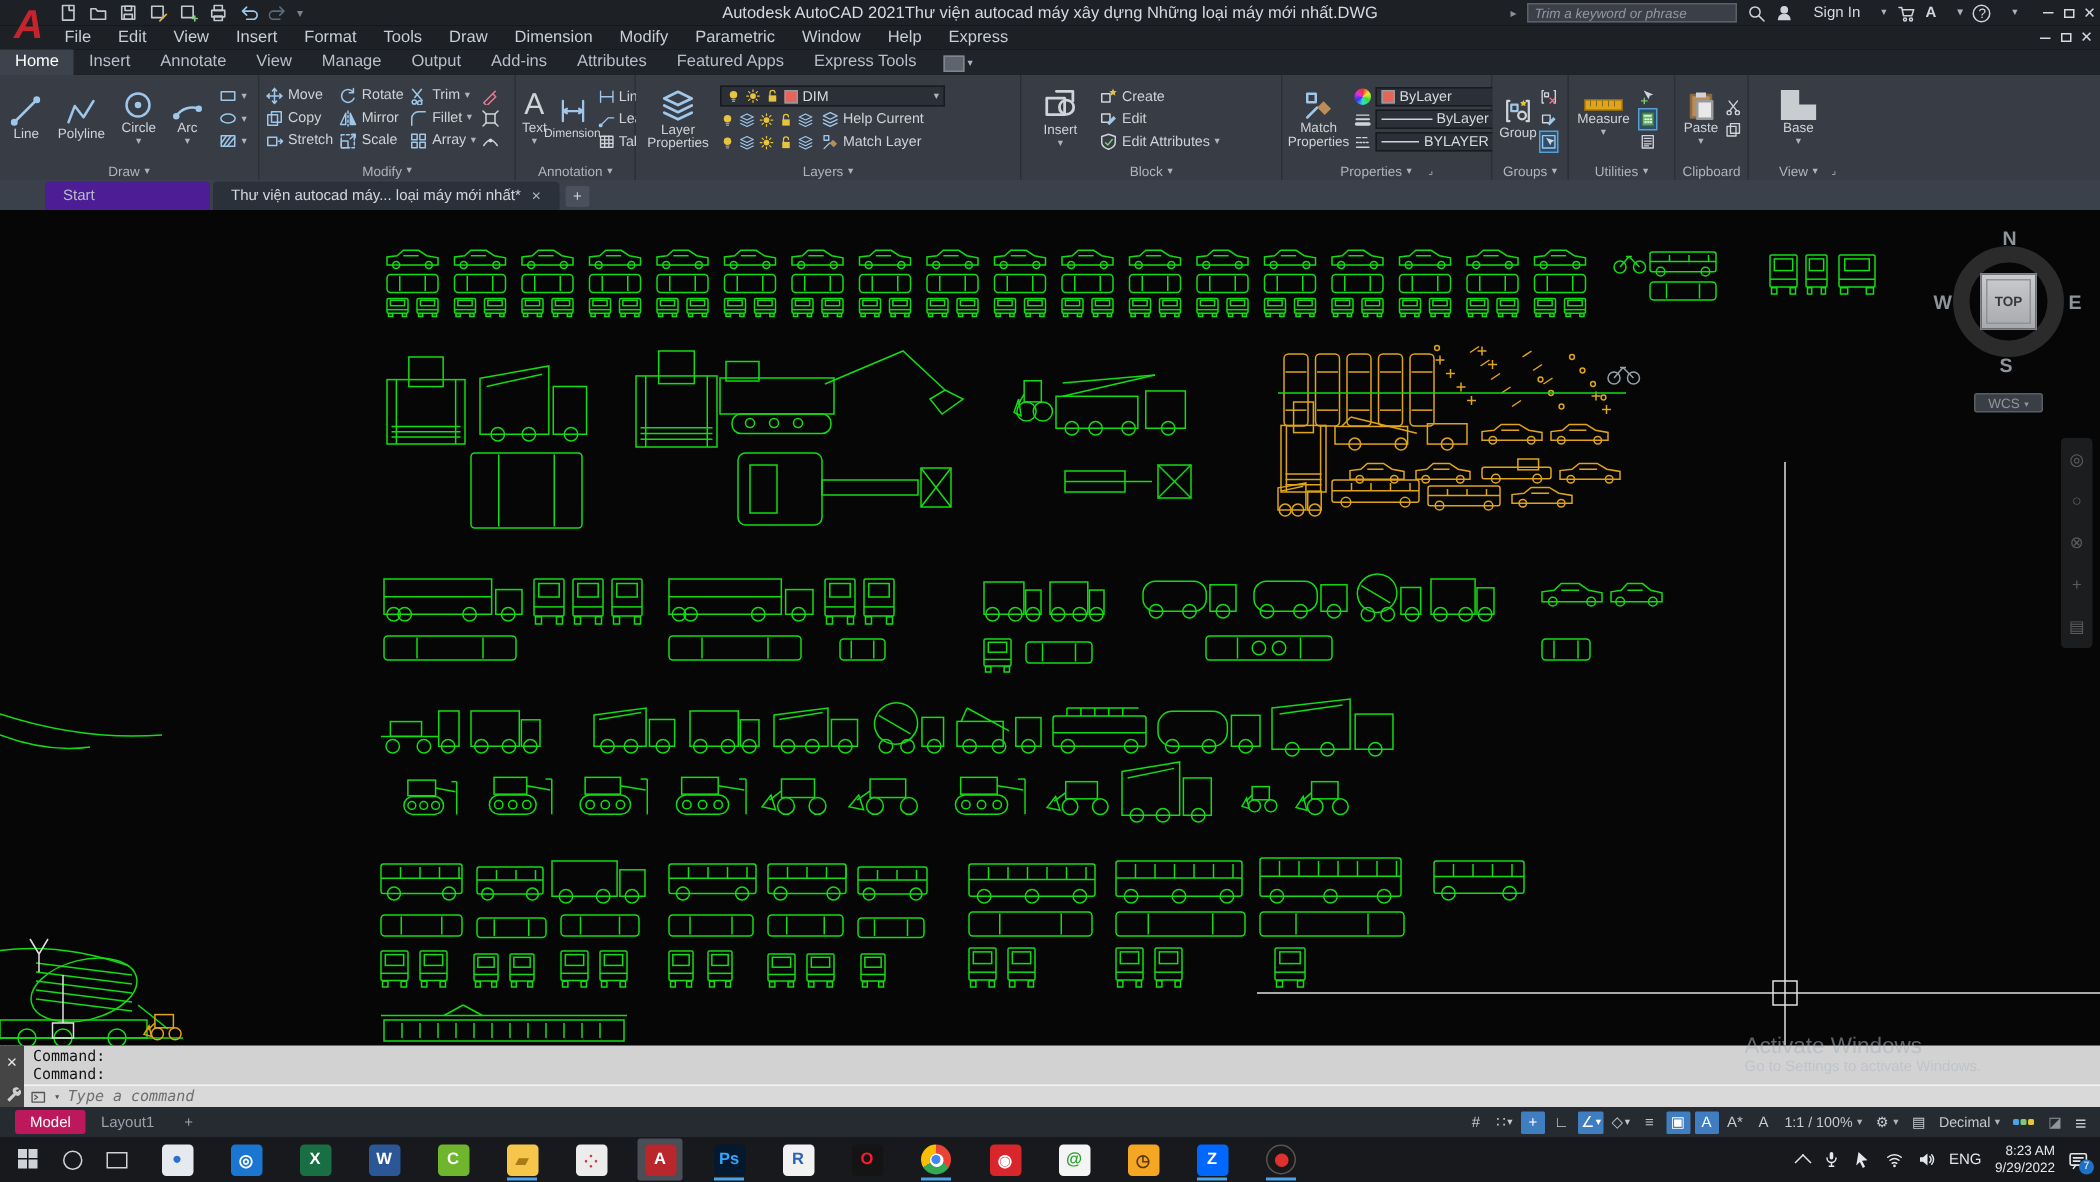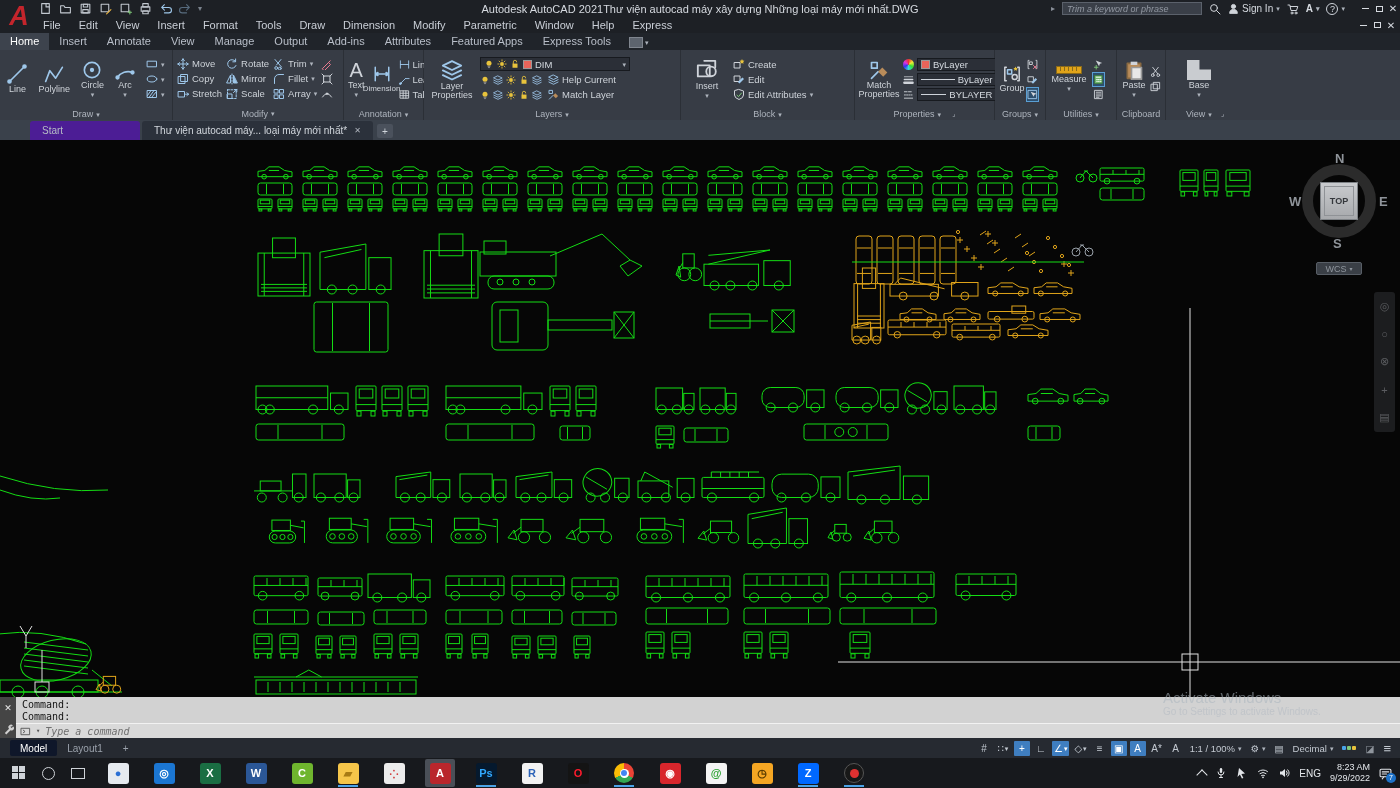--- a/index.html
+++ b/index.html
@@ -16,21 +16,21 @@
   #status{position:absolute;left:0;top:738px;width:1400px;height:20px;background:#262a31;display:flex;align-items:center}
   #taskbar{position:absolute;left:0;top:758px;width:1400px;height:30px;background:#17191d;display:flex;align-items:center}
   
   #acadlogo{position:absolute;left:4px;top:-2px;width:30px;height:36px;color:#c4252c;font-weight:bold;font-size:27px;line-height:36px;text-align:center;font-style:italic;z-index:5}
   .qat{display:flex;align-items:center;gap:5px;margin-left:38px;color:#c2c8d0}
   .qat .qi{width:15px;height:15px;display:flex;align-items:center;justify-content:center}
   .qsep{color:#7a828c;font-size:8px}
   #titlectr{position:absolute;left:0;right:0;top:0;height:17px;display:flex;align-items:center;justify-content:center;gap:0;font-size:11px;color:#d6dae0;pointer-events:none}
   #titlebar .right{position:absolute;right:0;top:0;height:17px;display:flex;align-items:center;gap:7px}
   #searchbox{width:140px;height:13px;background:#3a3f48;border:1px solid #5b616b;color:#9298a2;font-size:9px;font-style:italic;padding:0 4px;display:flex;align-items:center}
-  .tbtn{display:flex;align-items:center;gap:3px;font-size:10px;color:#d6dae0}
+  .tbtn{display:flex;align-items:center;gap:14px;font-size:10px;color:#d6dae0}
   .helpchip{width:12px;height:12px;border-radius:50%;border:1px solid #cdd2d9;font-size:9px;display:flex;align-items:center;justify-content:center}
   .winbtns{display:flex;align-items:center;gap:0;margin-left:6px}
   .wb{width:14px;height:13px;display:flex;align-items:center;justify-content:center;color:#d6dae0;font-size:10px}
   .wb .mini{display:block;width:7px;height:1px;background:#d6dae0}
   .wb .rest{display:block;width:7px;height:6px;border:1px solid #d6dae0}
   
   #menubar .mi{padding:0 9px}
   #menubar .right{margin-left:auto;display:flex;margin-right:2px}
   
   .rtab{padding:2px 10px 3px;height:17px;display:flex;align-items:center}
@@ -72,21 +72,21 @@
   #watermark{position:absolute;left:1163px;top:689px;z-index:40;pointer-events:none;color:rgba(170,180,190,.55)}
   #watermark .l1{font-size:15px}
   #watermark .l2{font-size:10px;color:rgba(170,180,190,.45)}
   
   #cmdstrip{position:absolute;left:0;top:0;width:16px;height:41px;background:#454545;display:flex;flex-direction:column;align-items:center;justify-content:space-between;padding:3px 0;color:#e8e8e8}
   #cmdhist{margin-left:16px;padding:2px 0 0 6px;font-family:"DejaVu Sans Mono",monospace;font-size:10px;color:#141414;line-height:12px}
   #cmdinput{margin-left:16px;height:15px;border-top:1px solid #f2f2f2;background:#d9d9d9;display:flex;align-items:center;gap:5px;padding-left:4px;font-family:"DejaVu Sans Mono",monospace;font-size:10px;color:#6e6e6e;font-style:italic}
   #cmdgrip{position:absolute;left:0;top:0;width:16px;height:5px;background:repeating-linear-gradient(90deg,#9a9a9a 0 1px,transparent 1px 3px)}
   
   .stab{height:16px;padding:0 10px;display:flex;align-items:center;font-size:10px;color:#9aa1ab;border-radius:2px}
-  .stab.active{background:#0f172a;color:#fff}
+  .stab.active{background:#be185d;color:#fff}
   #sicons{margin-left:auto;display:flex;align-items:center;gap:3px;margin-right:6px}
   .sic{min-width:16px;height:15px;padding:0 2px;display:flex;align-items:center;justify-content:center;font-size:10px;color:#c3c9d1;border-radius:1px;gap:1px}
   .sic.on{background:#3f7ec0;color:#fff}
   .sic .car{color:inherit}
   .stxt{font-size:9.5px;color:#c3c9d1;padding:0 3px;display:flex;align-items:center;gap:3px}
   .dots3{display:inline-flex;gap:1px}
   .dots3 i{width:4px;height:4px;border-radius:1px}
   
   #taskbar .tleft{display:flex;align-items:center;gap:16px;margin-left:12px}
   .winlogo{width:14px;height:14px;display:grid;grid-template-columns:6px 6px;grid-template-rows:6px 6px;gap:1px}

